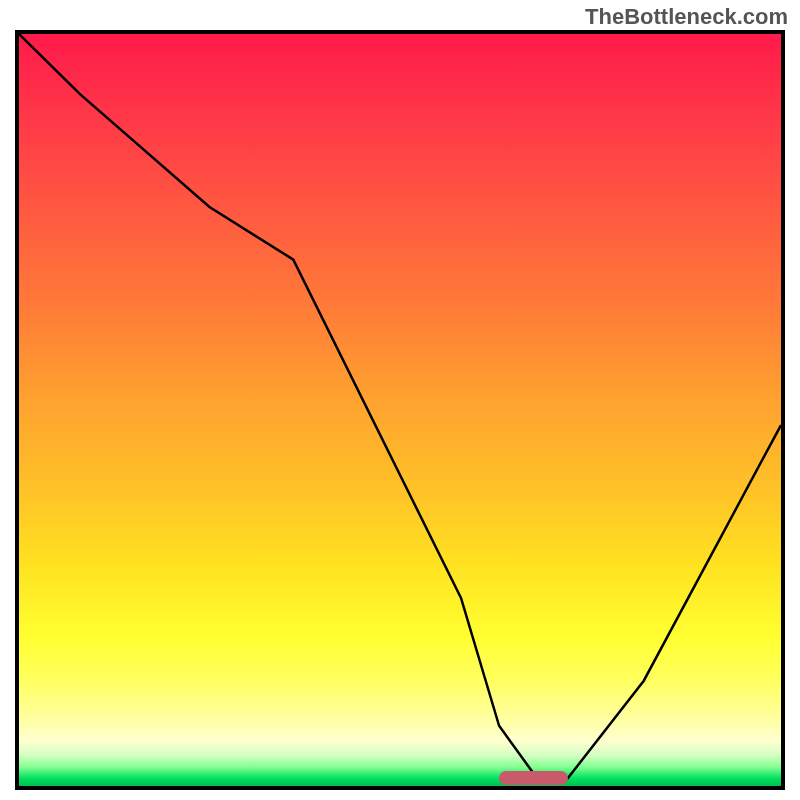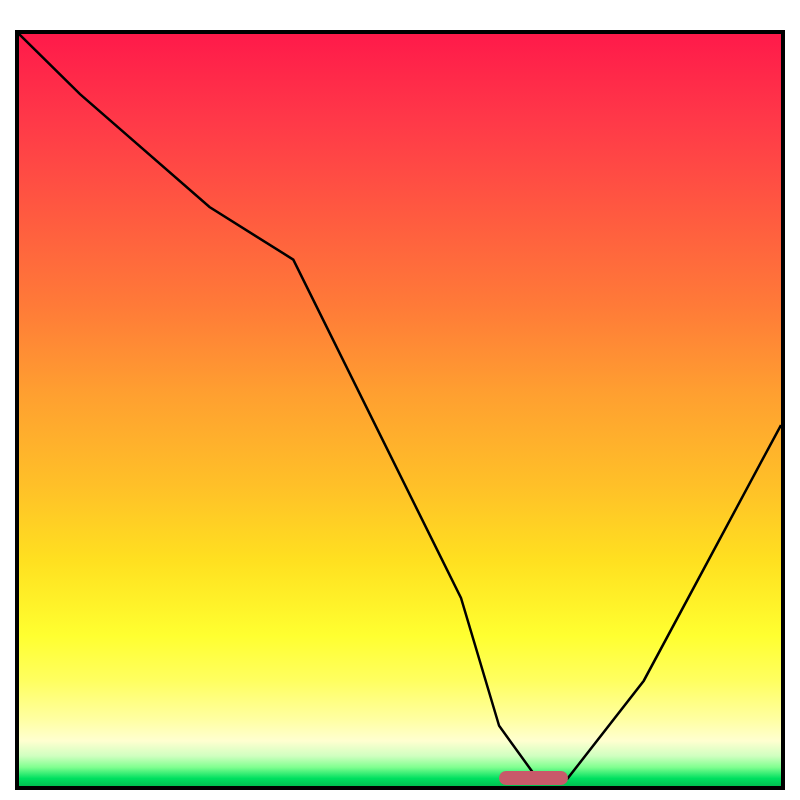--- a/index.html
+++ b/index.html
@@ -67,20 +67,21 @@
   .marker {
     position: absolute;
     background: #c85a6a;
     border-radius: 10px;
   }
 </style>
 </head>
 <body>
 
 <div class="container">
+  <div class="watermark">TheBottleneck.com</div>
   <div class="plot-area">
     <div class="gradient-bg"></div>
     <svg class="curve" viewBox="0 0 762 752" preserveAspectRatio="none">
       <path id="curve-path" fill="none" stroke="#000" stroke-width="2.5" d="M0.0 0.0 L61.0 60.2 L190.5 173.0 L274.3 225.6 L442.0 564.0 L480.1 691.8 L518.2 744.5 L548.6 744.5 L624.8 646.7 L762.0 391.0"></path>
     </svg>
     <div class="marker" id="marker" style="left: 480.06px; width: 68.58px; top: 737.48px; height: 14px;"></div>
   </div>
 </div>
 
 </body></html>

